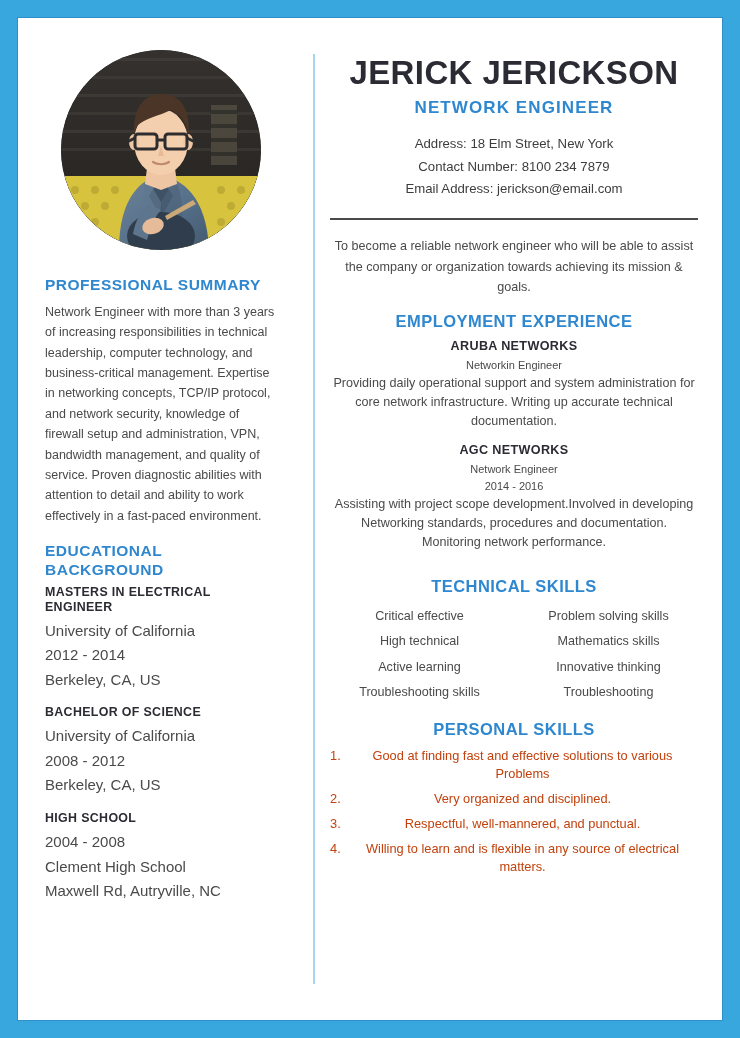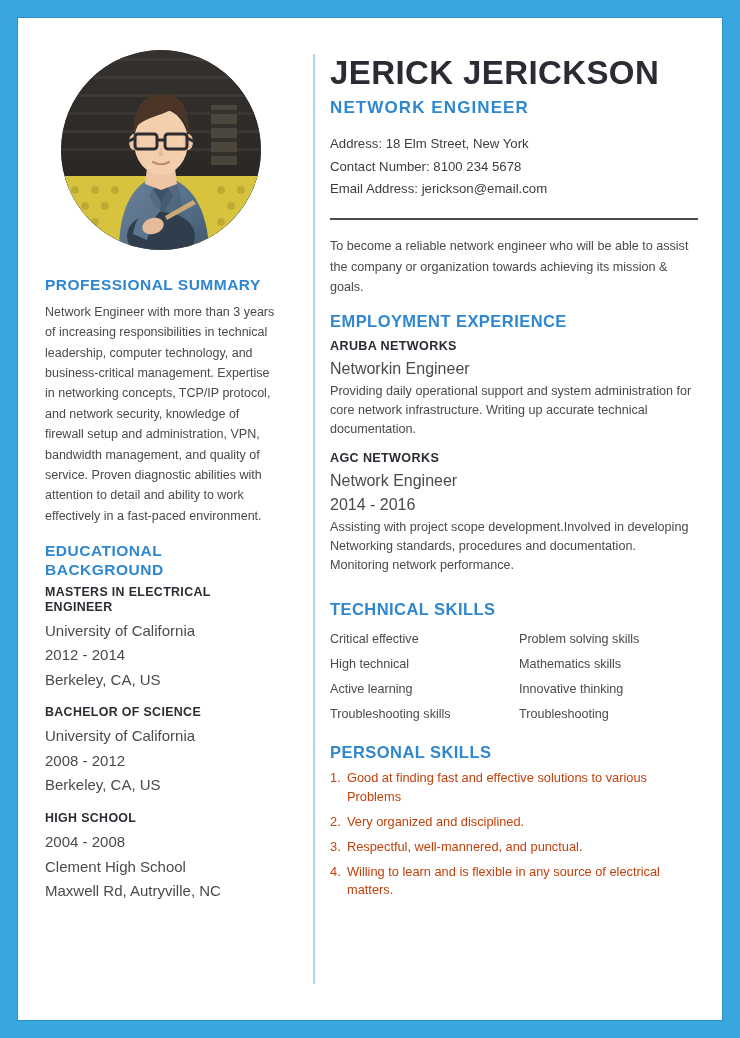--- a/index.html
+++ b/index.html
@@ -101,20 +101,21 @@
     bottom: 36px;
     width: 2px;
     background: #a8d5ee;
   }
 
   
   .col-right {
     box-sizing: border-box;
     flex: 1 1 auto;
     padding: 38px 24px 20px 32px;
+    text-align: center;
   }
 
   .name {
     color: #2b2b33;
     font-size: 33px;
     font-weight: bold;
     letter-spacing: 0.4px;
     line-height: 1.05;
     margin: 0 0 7px 0;
     text-transform: uppercase;
@@ -157,21 +158,21 @@
     color: #2b2b33;
     font-size: 12.6px;
     font-weight: bold;
     letter-spacing: 0.35px;
     line-height: 1.2;
     margin: 0 0 3px 0;
     text-transform: uppercase;
   }
   .job-line {
     color: #4a4a4a;
-    font-size: 16px;
+    font-size: 11px;
     line-height: 1.52;
     margin: 0;
   }
   .job-desc {
     color: #4a4a4a;
     font-size: 12.6px;
     line-height: 1.52;
     margin: 0;
   }
 
@@ -332,21 +333,21 @@
 
       <h1 class="name">JERICK JERICKSON</h1>
       <div class="role">NETWORK ENGINEER</div>
 
       <p class="contact-line">
         <span class="contact-label">Address:</span>
         <span>18 Elm Street, New York</span>
       </p>
       <p class="contact-line">
         <span class="contact-label">Contact Number:</span>
-        <span>8100 234 5678</span>
+        <span>8100 234 7879</span>
       </p>
       <p class="contact-line">
         <span class="contact-label">Email Address:</span>
         <span>jerickson@email.com</span>
       </p>
 
       <div class="rule"></div>
 
       <p class="body-text">To become a reliable network engineer who will be able to assist the company or organization towards achieving its mission &amp; goals.</p>
 

